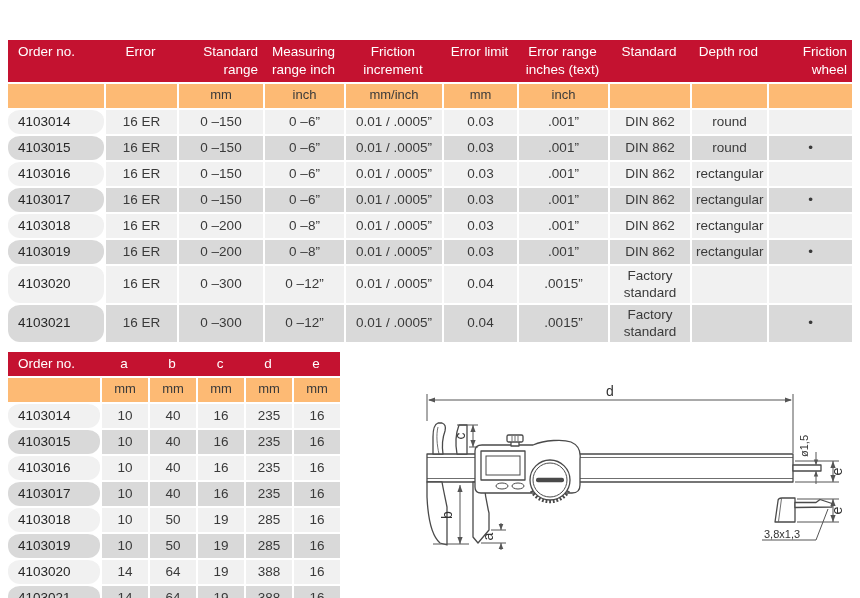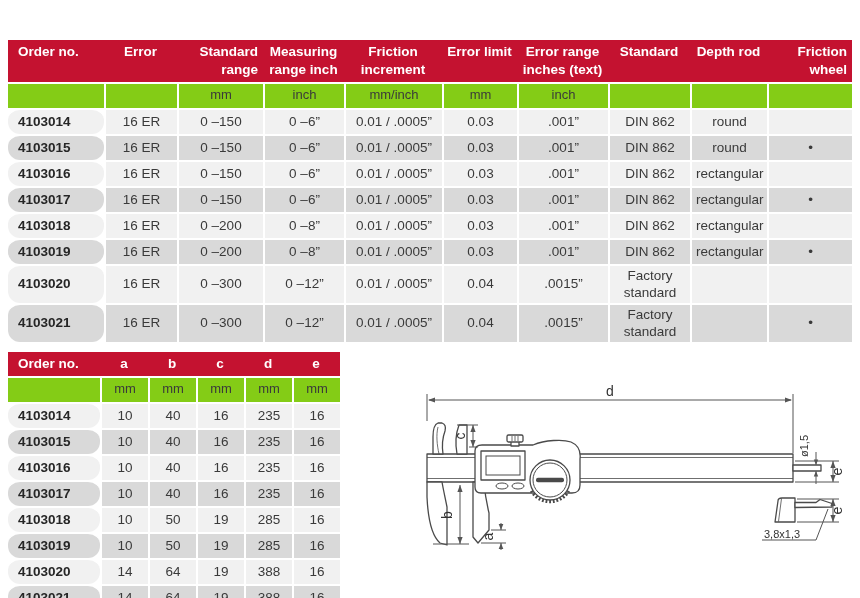--- a/index.html
+++ b/index.html
@@ -8,37 +8,37 @@
     font-family:"Liberation Sans", sans-serif;color:#3a3a3a;overflow:hidden;
   }
   .page-title{
     position:absolute;left:12px;top:3px;font-size:21px;font-weight:400;
     color:#e2173d;letter-spacing:-0.2px;margin-top:43px;
   }
   table{border-collapse:separate;border-spacing:0;table-layout:fixed;}
   .t1{position:absolute;left:8px;top:40px;width:844px;font-size:13.5px;}
   .t2{position:absolute;left:8px;top:352px;width:332px;font-size:13.5px;}
   th{
-    background:#c41230;color:#ffffff;font-weight:bold;text-align:center;
+    background:#c41230;color:#ffffff;font-weight:normal;text-align:center;
     padding:3px 5px;line-height:1.32;vertical-align:top;font-size:13.5px;
   }
   .t1 th:nth-child(1){text-align:left;padding-left:10px;}
   .t1 th:nth-child(3){text-align:right;}
   .t1 th:nth-child(10){text-align:right;}
   .t2 th:nth-child(1){text-align:left;padding-left:10px;}
   td{
     text-align:center;padding:1px 4px;height:22px;line-height:1.3;
     border-top:2px solid #fff;vertical-align:middle;color:#3a3a3a;
   }
   td + td{border-left:2px solid #fff;}
-  tr.units td{background:#84cc16;font-size:13px;}
+  tr.units td{background:#fdba74;font-size:13px;}
   tbody.data tr:nth-child(odd) td{background:#f1f1f1;}
   tbody.data tr:nth-child(even) td{background:#d9d9d9;}
   tbody.data td:first-child{
-    text-align:left;padding-left:10px;font-weight:bold;color:#262626;border-radius:12px;
+    text-align:left;padding-left:10px;font-weight:normal;color:#262626;border-radius:12px;
   }
   .drawing{position:absolute;left:385px;top:385px;width:475px;height:213px;}
   .drawing svg{display:block;}
   .obj{fill:#ffffff;stroke:#4a4a4a;stroke-width:1.3;stroke-linejoin:round;}
   .thin{fill:none;stroke:#4a4a4a;stroke-width:0.8;}
   .dim{stroke:#555555;stroke-width:1;fill:none;}
   .arr{fill:#555555;stroke:none;}
   .dimtext{fill:#333333;font-size:14px;font-family:"Liberation Sans",sans-serif;}
   .dimtext.small{font-size:11px;}
 </style>

